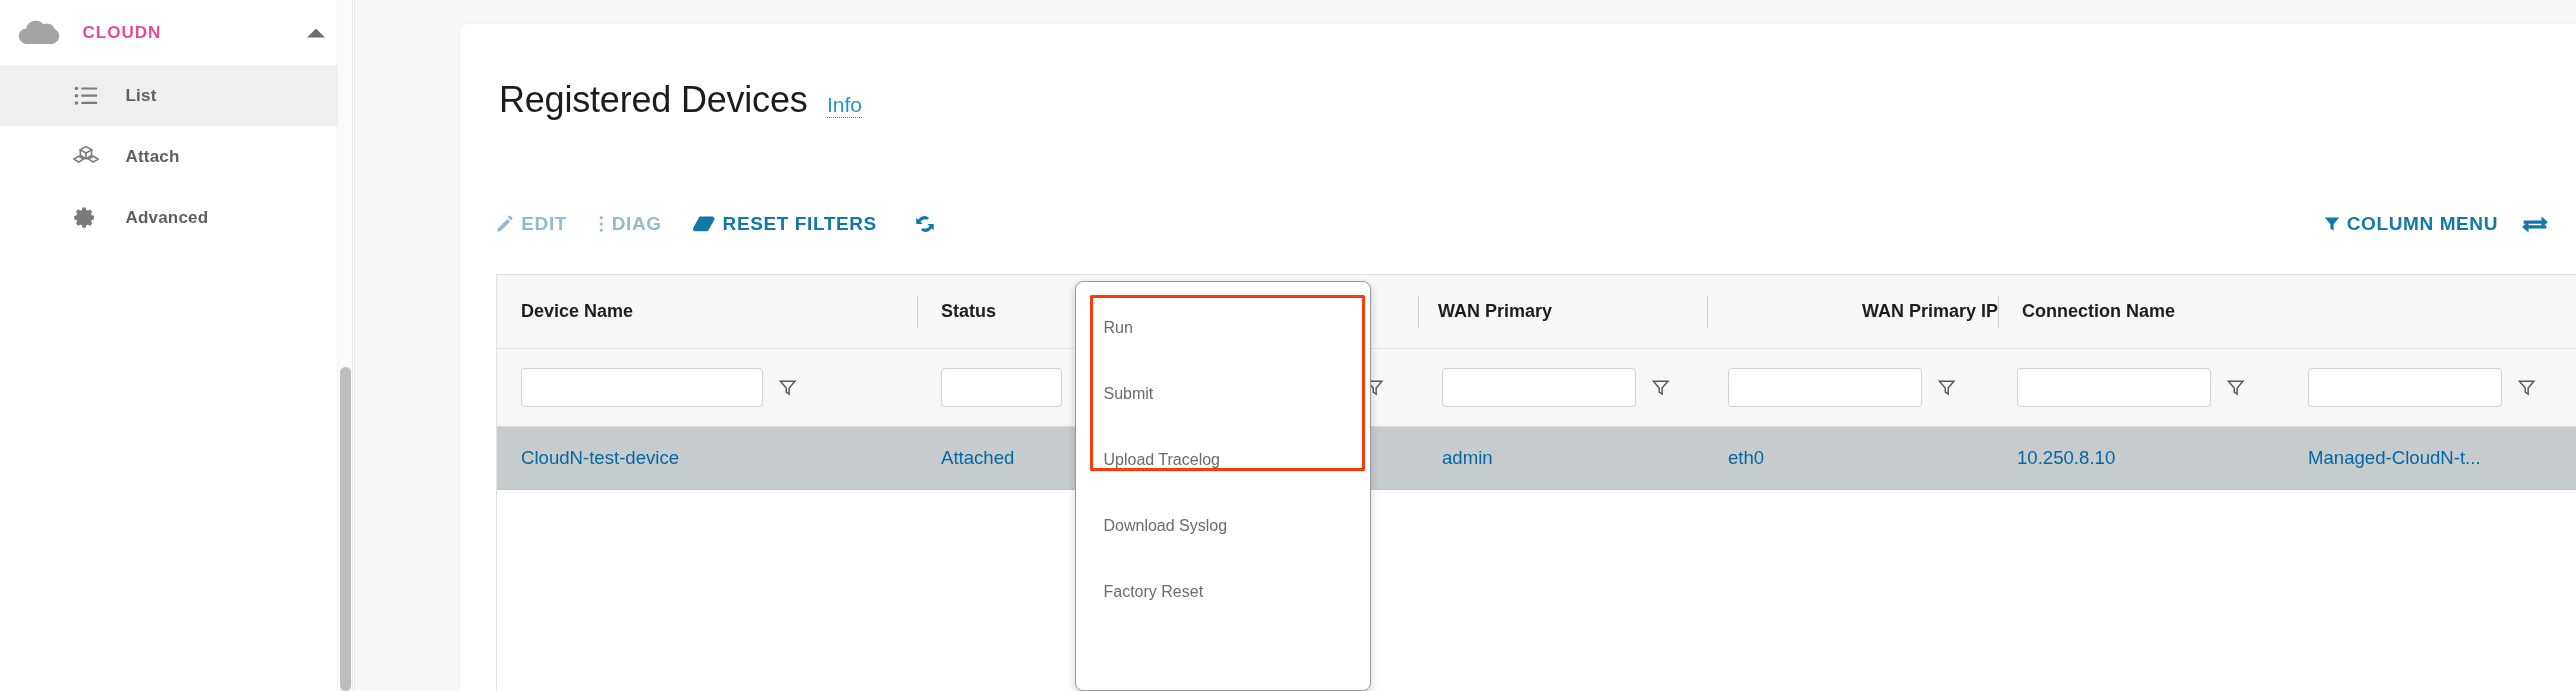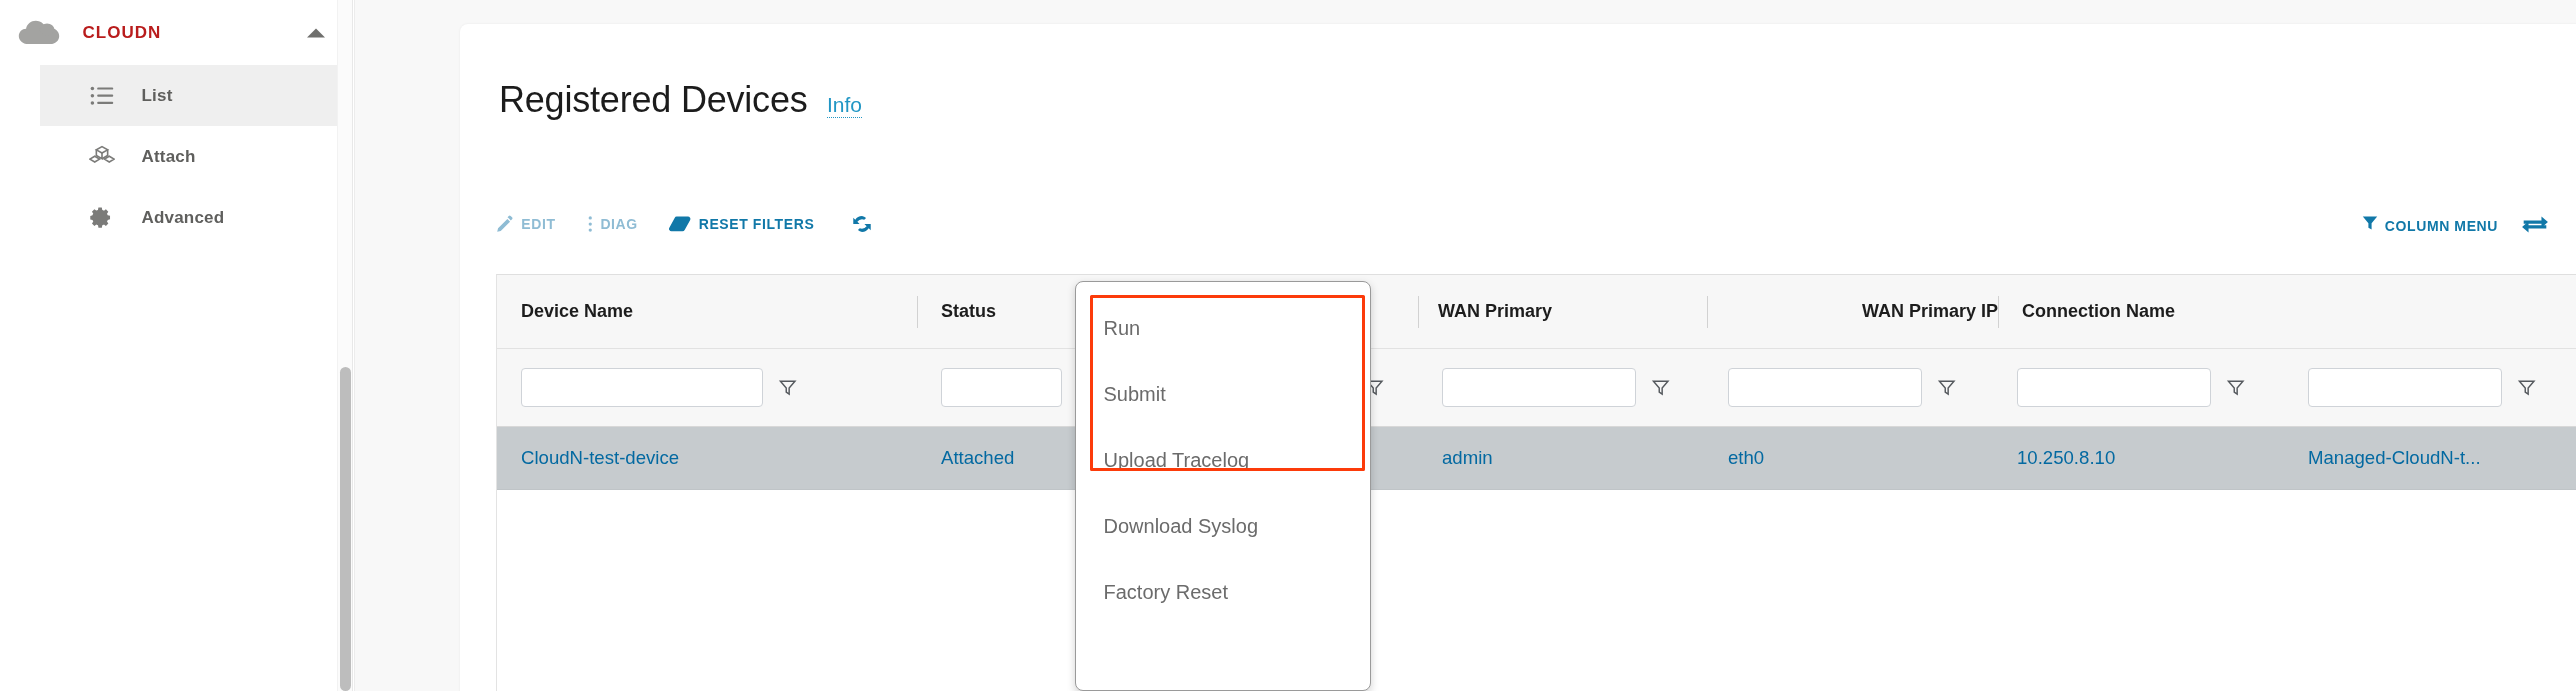--- a/index.html
+++ b/index.html
@@ -25,38 +25,37 @@
     display: flex; align-items: center;
     padding-left: 18px;
   }
   .brand-cloud { width: 42px; height: 27.5px; position: relative; flex: 0 0 auto; }
   .brand-cloud svg { display: block; }
   .brand-label {
     margin-left: 22.6px;
     font-size: 17px;
     font-weight: 700;
     letter-spacing: 1px;
-    color: #b91c1c;
+    color: #ec4899;
   }
   .brand-caret {
     position: absolute; right: 27.5px; top: 50%; transform: translateY(-50%);
     width: 0; height: 0;
     border-left: 9px solid transparent;
     border-right: 9px solid transparent;
     border-bottom: 9px solid #6f6f6d;
   }
 
   .nav { margin-top: 0; }
   .nav-item {
     display: flex; align-items: center;
     height: 61px;
-    padding-left: 48px;
+    padding-left: 72px;
     color: #6d6d6b;
     cursor: pointer;
-    margin-left: 40px;
   }
   .nav-item.active { background: #efefef; }
   .nav-icon {
     width: 27.5px; height: 27.5px;
     display: flex; align-items: center; justify-content: center;
     flex: 0 0 auto;
     color: #7b7b79;
   }
   .nav-label {
     margin-left: 26px;
@@ -122,21 +121,21 @@
     height: 32px;
     margin-right: 31px;
     cursor: pointer;
     white-space: nowrap;
   }
   .tb-btn .tb-ico {
     display: inline-flex; align-items: center; justify-content: center;
     margin-right: 7.3px;
   }
   .tb-label {
-    font-size: 14px; font-weight: 700; letter-spacing: 0.6px;
+    font-size: 19px; font-weight: 700; letter-spacing: 0.6px;
   }
   .tb-disabled .tb-label, .tb-disabled .tb-ico { color: #8fbcd4; }
   .tb-enabled  .tb-label, .tb-enabled  .tb-ico { color: #1178a8; }
 
   .tb-refresh { margin-left: 4.8px; cursor: pointer; color: #1178a8; display:flex; align-items:center;}
 
   .toolbar-right {
     position: absolute; right: 29px; top: 184px;
     display: flex; align-items: center; height: 32px;
   }
@@ -228,21 +227,21 @@
     border: 0.8px solid #9a9a9a;
     border-radius: 8px;
     box-shadow: 0 3.2px 8px rgba(0,0,0,0.18);
     z-index: 40;
     padding-top: 13px;
   }
   .dd-item {
     height: 66px;
     display: flex; align-items: center;
     padding-left: 27.5px;
-    font-size: 20px; color: #6b6b6b;
+    font-size: 16px; color: #6b6b6b;
     cursor: pointer;
   }
 
   #dd-highlight {
     position: absolute;
     left: 630px; top: 271px;
     width: 275px; height: 176px;
     border: 3.2px solid #fc3b0a;
     border-radius: 1.6px;
     pointer-events: none;

